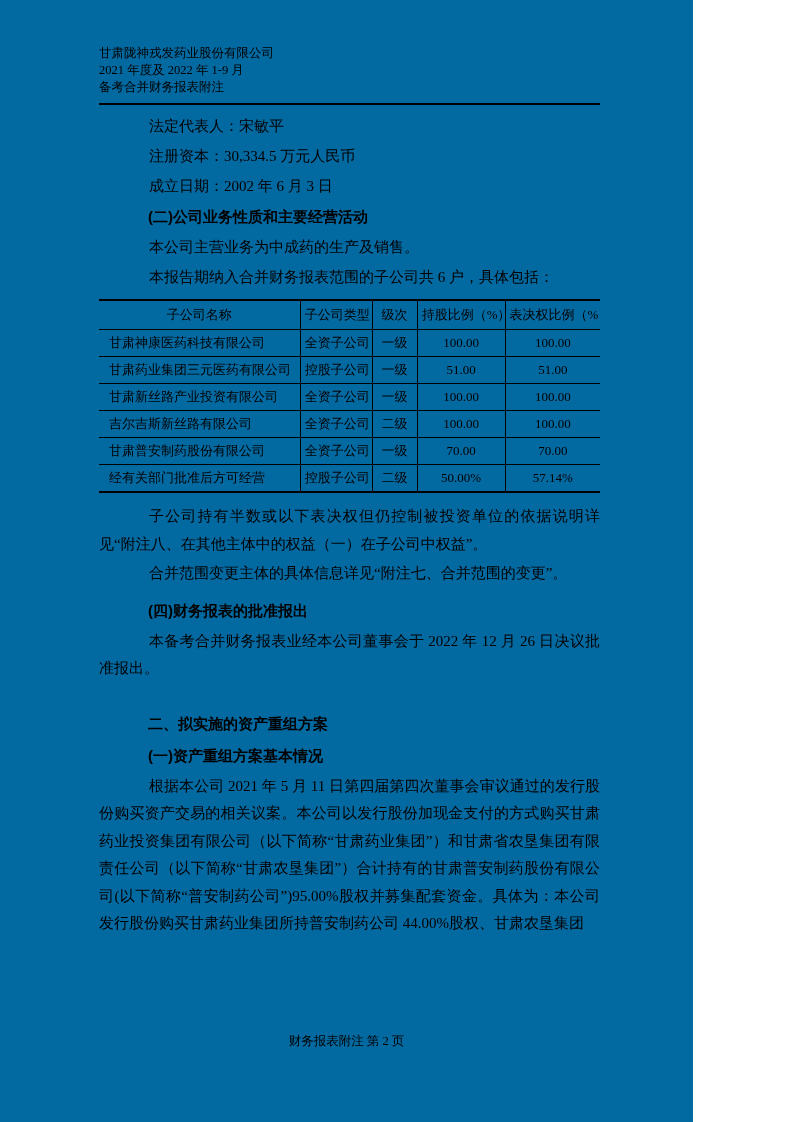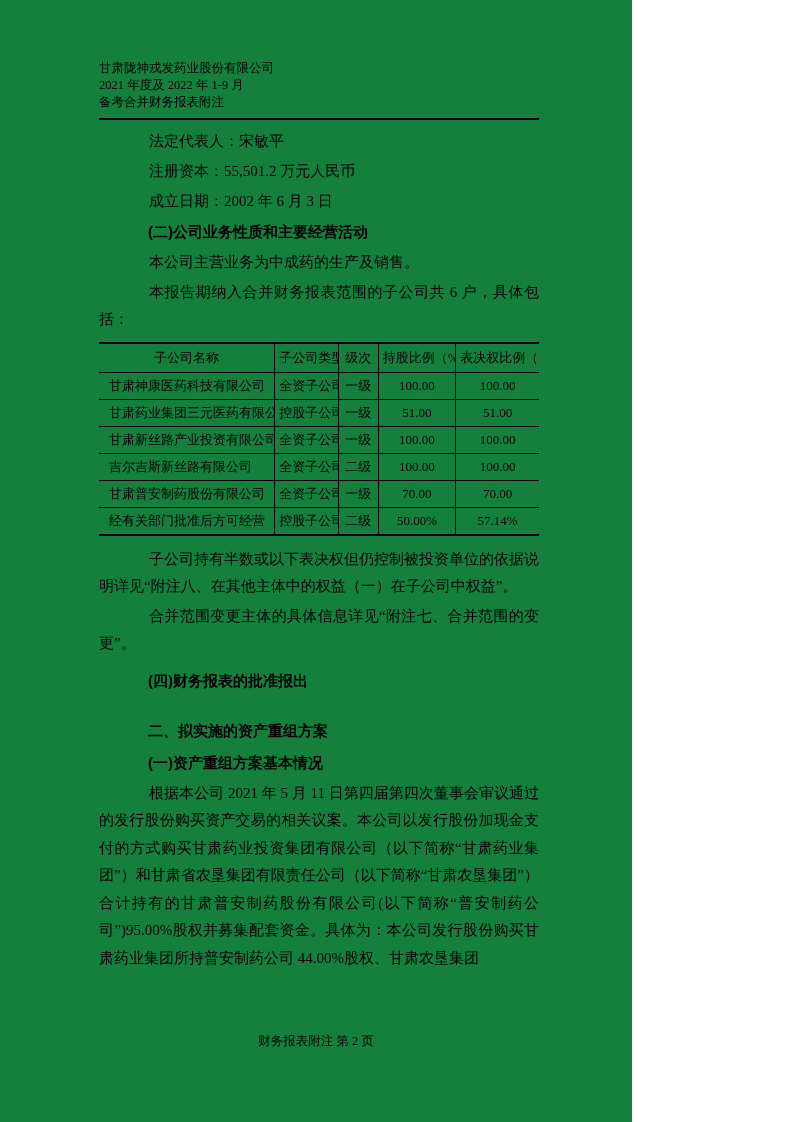--- a/index.html
+++ b/index.html
@@ -1,20 +1,20 @@
 <!DOCTYPE html>
 <html><head>
 <meta charset="utf-8">
 <style>
   html, body { margin: 0; padding: 0; background: #ffffff; }
   .page {
-    width: 632px; height: 1122px;
-    background: #15803d; color: #000;
+    width: 693px; height: 1122px;
+    background: #0369a1; color: #000;
     position: relative; box-sizing: border-box;
-    padding: 60px 93px 0 99px;
+    padding: 45px 93px 0 99px;
     font-family: "Liberation Serif", "DejaVu Serif", serif;
     overflow: hidden;
   }
   .doc-header {
     font-size: 12.5px; line-height: 17px;
     border-bottom: 2px solid #000; padding-bottom: 7px;
   }
   .info-block { margin-top: 13px; }
   .info {
     margin: 0 0 14px 0; padding-left: 50px;
@@ -60,21 +60,21 @@
 <div class="page">
 
   <div class="doc-header">
     <div>甘肃陇神戎发药业股份有限公司</div>
     <div>2021 年度及 2022 年 1-9 月</div>
     <div>备考合并财务报表附注</div>
   </div>
 
   <div class="info-block">
     <p class="info">法定代表人：宋敏平</p>
-    <p class="info">注册资本：55,501.2 万元人民币</p>
+    <p class="info">注册资本：30,334.5 万元人民币</p>
     <p class="info">成立日期：2002 年 6 月 3 日</p>
   </div>
 
   <div class="sec-heading">(二)公司业务性质和主要经营活动</div>
   <p class="para">本公司主营业务为中成药的生产及销售。</p>
 
   <p class="para">本报告期纳入合并财务报表范围的子公司共 6 户，具体包括：</p>
 
   <table class="subs">
     <thead>
@@ -129,20 +129,21 @@
         <td>50.00%</td>
         <td>57.14%</td>
       </tr>
     </tbody>
   </table>
 
   <p class="para">子公司持有半数或以下表决权但仍控制被投资单位的依据说明详见“附注八、在其他主体中的权益（一）在子公司中权益”。</p>
   <p class="para">合并范围变更主体的具体信息详见“附注七、合并范围的变更”。</p>
 
   <div class="sec-heading">(四)财务报表的批准报出</div>
+  <p class="para">本备考合并财务报表业经本公司董事会于 2022 年 12 月 26 日决议批准报出。</p>
 
   <div class="sec-heading big">二、拟实施的资产重组方案</div>
   <div class="sec-heading">(一)资产重组方案基本情况</div>
   <p class="para">根据本公司 2021 年 5 月 11 日第四届第四次董事会审议通过的发行股份购买资产交易的相关议案。本公司以发行股份加现金支付的方式购买甘肃药业投资集团有限公司（以下简称“甘肃药业集团”）和甘肃省农垦集团有限责任公司（以下简称“甘肃农垦集团”）合计持有的甘肃普安制药股份有限公司(以下简称“普安制药公司”)95.00%股权并募集配套资金。具体为：本公司发行股份购买甘肃药业集团所持普安制药公司 44.00%股权、甘肃农垦集团</p>
 
   <div class="footer">财务报表附注 第 2 页</div>
 
 </div>
 
 </body></html>

